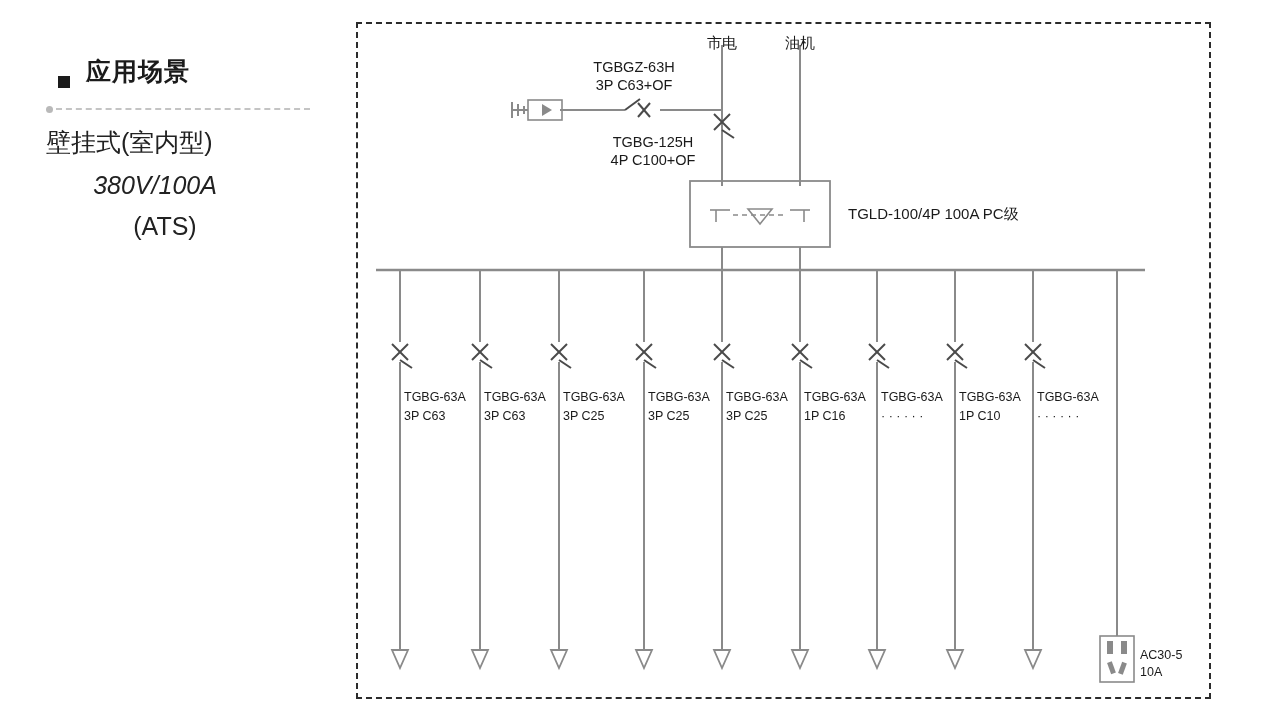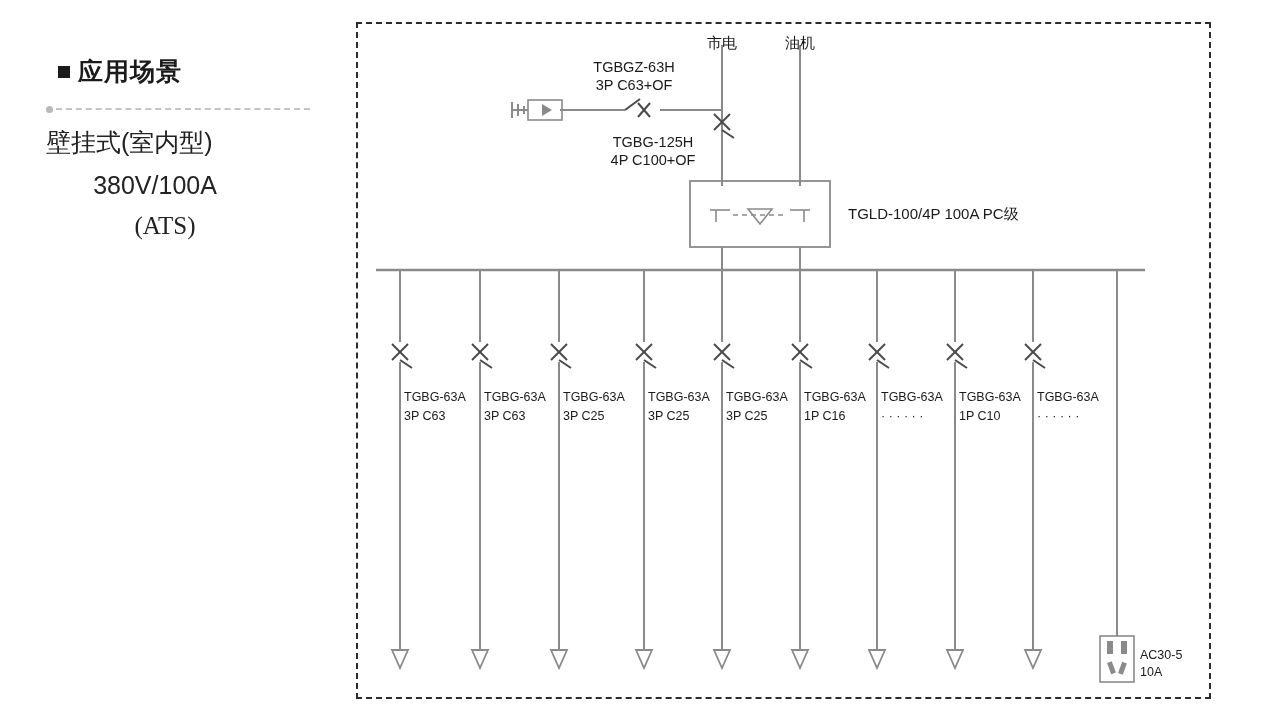--- a/index.html
+++ b/index.html
@@ -27,22 +27,22 @@
     left: 40px;
     top: 55px;
     width: 270px;
   }
   .section-title {
     font-size: 25px;
     font-weight: bold;
     letter-spacing: 1px;
     color: #1b1b1b;
     display: flex;
-    align-items: center;
-    gap: 8px;
+    align-items: flex-end;
+    gap: 16px;
     padding-left: 18px;
   }
   .section-title .bullet-square {
     width: 12px;
     height: 12px;
     background: #1b1b1b;
     display: inline-block;
   }
   .divider-row {
     margin-top: 16px;
@@ -63,22 +63,22 @@
     border-top: 2px dashed #c4c4c4;
     margin-left: 3px;
   }
   .cap-line {
     font-size: 25px;
     color: #222;
     margin-top: 12px;
     text-align: left;
     padding-left: 6px;
   }
-  .cap-line.l2 { text-align: center; padding-left: 0; width: 230px; }
-  .cap-line.l3 { text-align: center; padding-left: 0; width: 250px; font-family: Liberation Serif, serif; }
+  .cap-line.l2 { text-align: center; padding-left: 0; width: 230px; font-style: italic; }
+  .cap-line.l3 { text-align: center; padding-left: 0; width: 250px; }
 
   
   .frame {
     position: absolute;
     left: 356px;
     top: 22px;
     width: 855px;
     height: 677px;
     border: 2px dashed #2b2b2b;
     box-sizing: border-box;

